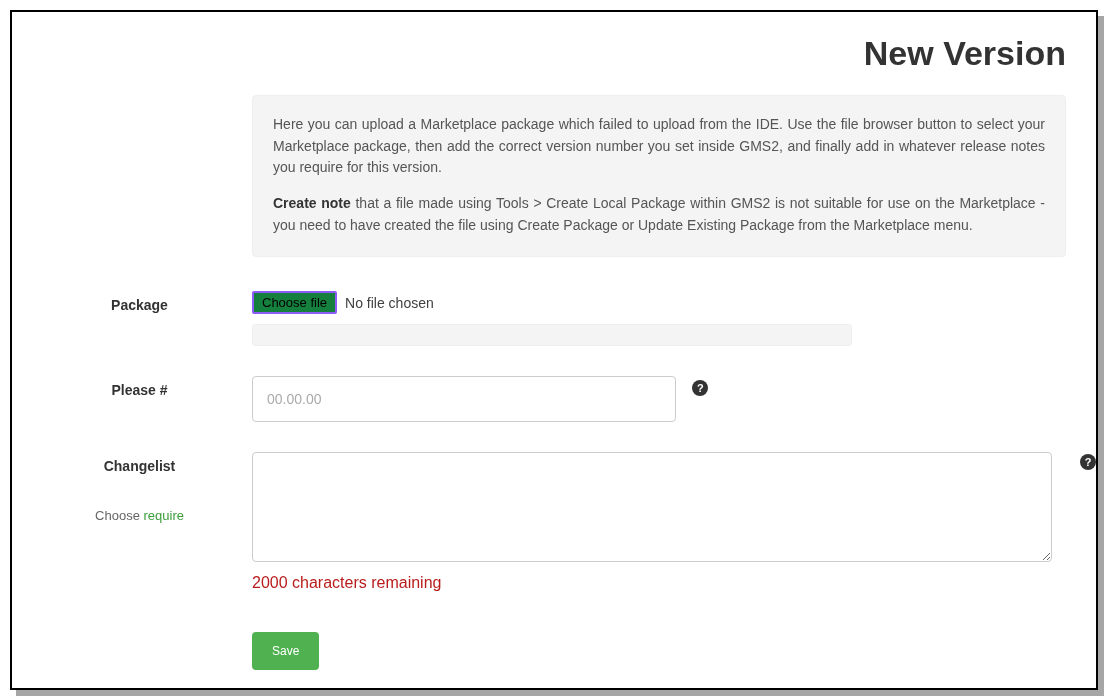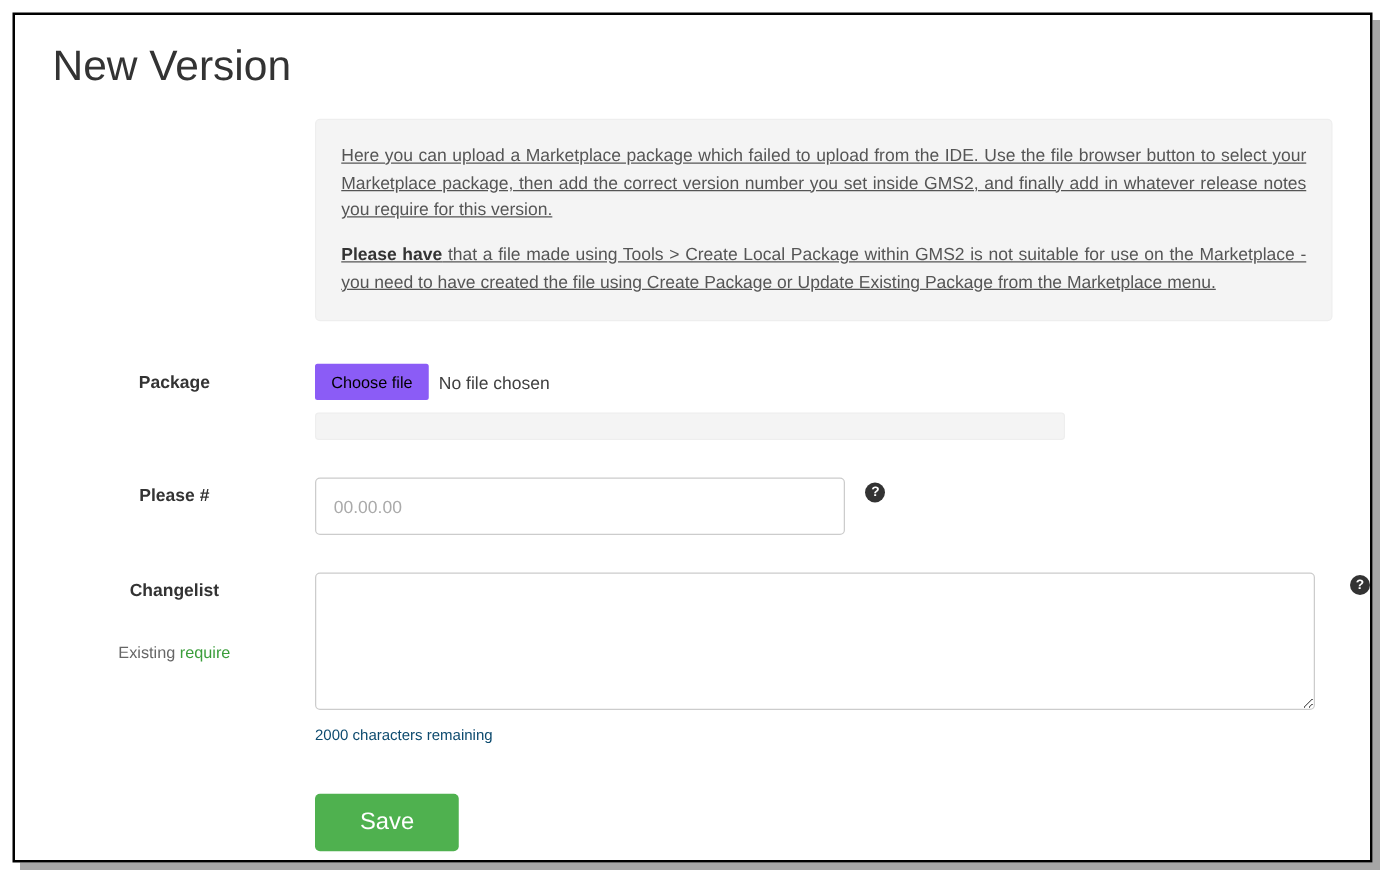--- a/index.html
+++ b/index.html
@@ -13,38 +13,39 @@
       height: 680px;
       border: 2px solid #000;
       box-shadow: 6px 6px 0 rgba(0,0,0,0.35);
       padding: 22px 30px 18px 30px;
       background: #fff;
       position: relative;
       overflow: hidden;
     }
     h1.page-title {
       font-size: 34px;
-      font-weight: 400;
+      font-weight: 700;
       color: #333;
       margin-bottom: 22px;
+      text-align: right;
     }
     .content-area { margin-left: 210px; }
     .info-box {
       background: #f4f4f4;
       border: 1px solid #eee;
       border-radius: 4px;
       padding: 18px 20px 20px 20px;
       color: #555;
       font-size: 14px;
       line-height: 1.55;
       text-align: justify;
       text-justify: inter-word;
       margin-bottom: 34px;
     }
-    .info-box p { margin: 0; text-decoration: underline; }
+    .info-box p { margin: 0; }
     .info-box p + p { margin-top: 14px; }
     .info-box strong { font-weight: 700; color: #333; }
 
     .form-row { position: relative; margin-bottom: 30px; }
     .label-col {
       position: absolute;
       left: -210px;
       top: 6px;
       width: 195px;
       text-align: center;
@@ -59,22 +60,22 @@
       font-weight: 400;
       margin-top: 34px;
     }
     .label-sub a { color: #3b9e3b; text-decoration: none; }
 
     .file-row { display: flex; align-items: center; gap: 8px; }
     .choose-file-btn {
       font: inherit;
       font-size: 13px;
       padding: 2px 8px;
-      border: 5px solid #8b5cf6;
-      background: #8b5cf6;
+      border: 2px solid #8b5cf6;
+      background: #15803d;
       border-radius: 2px;
       cursor: pointer;
     }
     .no-file { font-size: 14px; color: #404040; }
     .file-display {
       width: 600px;
       height: 22px;
       background: #f4f4f4;
       border: 1px solid #eee;
       border-radius: 3px;
@@ -113,47 +114,47 @@
     textarea.changelist {
       width: 800px;
       height: 110px;
       padding: 10px 14px;
       font-size: 14px;
       font-family: inherit;
       border: 1px solid #ccc;
       border-radius: 4px;
       resize: both;
     }
-    .char-remaining { font-size: 12px; color: #0c4a6e; margin-top: 8px; }
+    .char-remaining { font-size: 16px; color: #b91c1c; margin-top: 8px; }
 
     .save-btn {
       display: inline-block;
       background: #4fb14f;
       color: #fff;
       border: none;
       border-radius: 4px;
-      padding: 12px 36px;
-      font-size: 19px;
+      padding: 12px 20px;
+      font-size: 12px;
       cursor: pointer;
       margin-top: 10px;
     }
   </style>
 </head>
 <body>
 
 <div class="outer-shadow">
 
   <h1 class="page-title">New Version</h1>
 
   <div class="content-area">
 
     <div class="info-box">
       <p>Here you can upload a Marketplace package which failed to upload from the IDE. Use the file browser button to select your Marketplace package, then add the correct version number you set inside GMS2, and finally add in whatever release notes you require for this version.</p>
       <p>
-        <strong>Please have</strong><span> that a file made using Tools &gt; Create Local Package within GMS2 is not suitable for use on the Marketplace - you need to have created the file using Create Package or Update Existing Package from the Marketplace menu.</span>
+        <strong>Create note</strong><span> that a file made using Tools &gt; Create Local Package within GMS2 is not suitable for use on the Marketplace - you need to have created the file using Create Package or Update Existing Package from the Marketplace menu.</span>
       </p>
     </div>
 
     
     <div class="form-row">
       <div class="label-col">Package</div>
       <div class="file-row">
         <button type="button" class="choose-file-btn">Choose file</button>
         <span class="no-file">No file chosen</span>
       </div>
@@ -165,21 +166,21 @@
       <div class="label-col">Please #</div>
       <input type="text" class="version-input" placeholder="00.00.00" style="">
       <span class="help-icon">?</span>
     </div>
 
     
     <div class="form-row changelist-row">
       <div class="label-col">
         <span>Changelist</span>
         <span class="label-sub">
-          <span>Existing </span><a href="#">require</a>
+          <span>Choose </span><a href="#">require</a>
         </span>
       </div>
       <textarea class="changelist" style=""></textarea>
       <span class="help-icon top-right">?</span>
       <div class="char-remaining">2000 characters remaining</div>
     </div>
 
     
     <button type="button" class="save-btn">Save</button>
 

